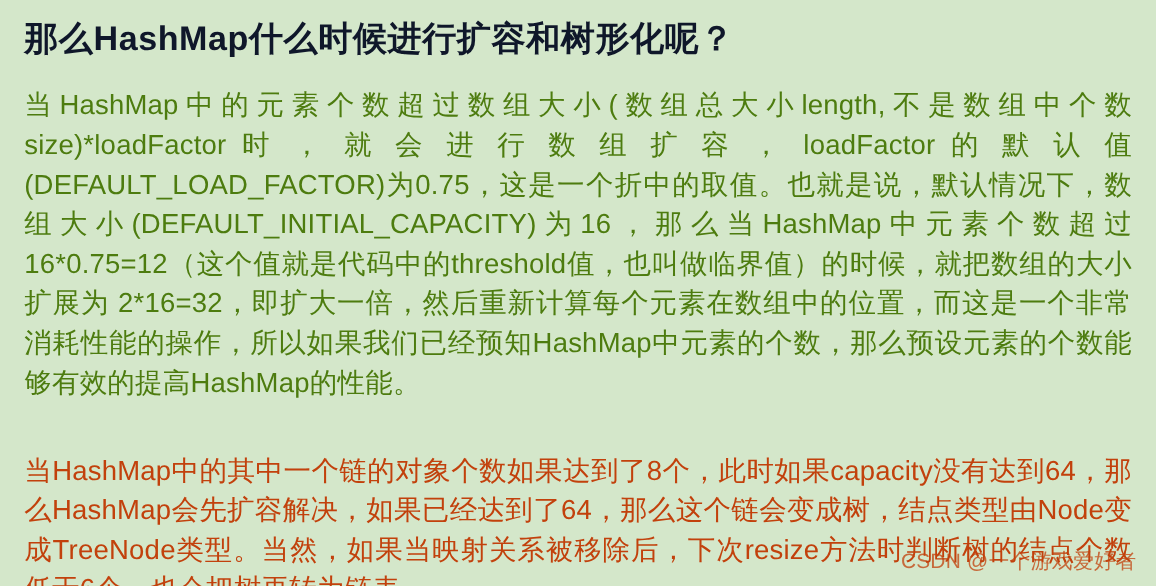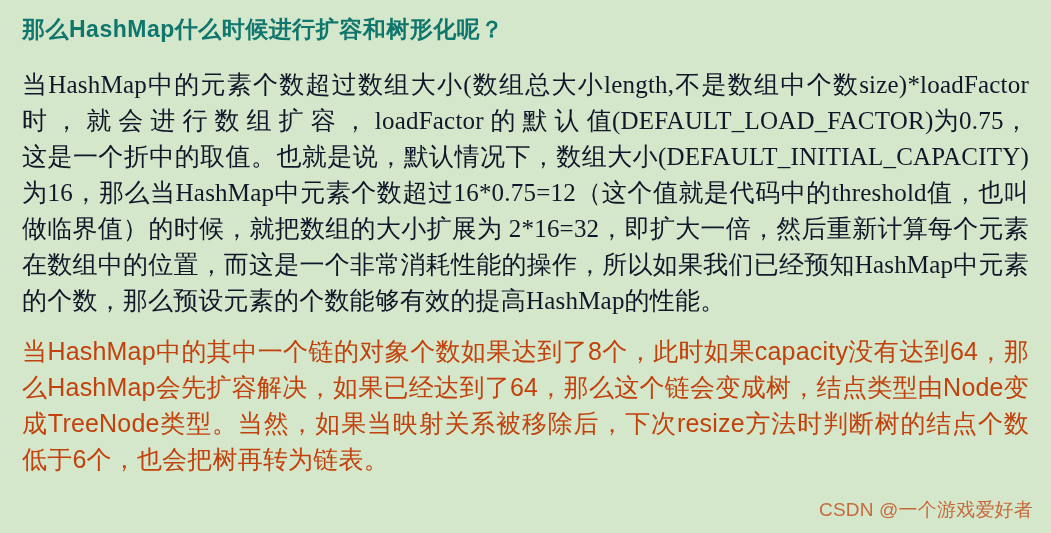--- a/index.html
+++ b/index.html
@@ -10,37 +10,36 @@
     body {
       width: 1051px;
       height: 533px;
       background-color: #d4e7ca;
       font-family: "Microsoft YaHei", "SimSun", Arial, sans-serif;
       padding: 14px 22px;
       position: relative;
       overflow: hidden;
     }
     .heading {
-      font-size: 23px;
+      font-size: 31px;
       font-weight: bold;
-      color: #0f766e;
+      color: #0f172a;
       margin-bottom: 22px;
       letter-spacing: 0.5px;
     }
     .paragraph {
       font-size: 25px;
       line-height: 1.44;
       text-align: justify;
       text-justify: inter-ideograph;
       letter-spacing: 0.2px;
     }
     .para1 {
-      color: #0f172a;
-      margin-bottom: 14px;
-      font-family: Liberation Serif, serif;
+      color: #4d7c0f;
+      margin-bottom: 44px;
     }
     .para2 {
       color: #c2410c;
     }
     .watermark {
       position: absolute;
       bottom: 10px;
       right: 18px;
       font-size: 19px;
       color: #c2410c;

